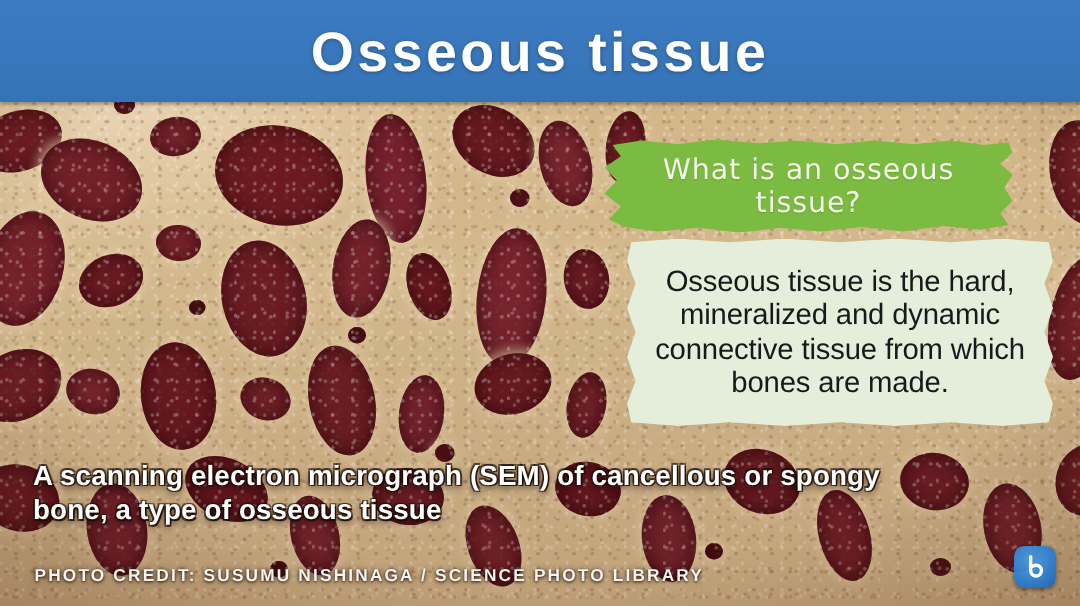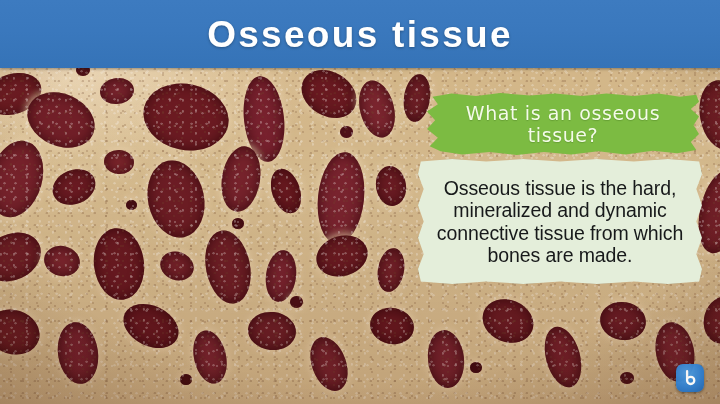--- a/index.html
+++ b/index.html
@@ -84,21 +84,21 @@
     font-weight: bold;
     letter-spacing: 2.3px;
     line-height: 1;
     text-shadow: 0 1px 3px rgba(0,0,0,.30);
     white-space: nowrap;
   }
 
   
   #question-callout {
     position: absolute;
-    left: 427px; top: 93px;
+    left: 403px; top: 93px;
     width: 272px; height: 62px;
     background: #7cbb42;
     z-index: 5;
     display: flex;
     align-items: center;
     justify-content: center;
     padding: 0 8px;
     box-sizing: border-box;
     
     clip-path: polygon(
@@ -268,21 +268,23 @@
   </div>
 
   <div id="question-callout">
     <div class="q-text">What is an osseous tissue?</div>
   </div>
 
   <div id="answer-card">
     <div class="a-text">Osseous tissue is the hard, mineralized and dynamic connective tissue from which bones are made.</div>
   </div>
 
-
+  <div id="caption">A scanning electron micrograph (SEM) of cancellous or spongy bone, a type of osseous tissue</div>
+
+  <div id="photo-credit">PHOTO CREDIT: SUSUMU NISHINAGA / SCIENCE PHOTO LIBRARY</div>
 
   <div id="brand-logo">
     <svg width="18" height="18" viewBox="0 0 18 18" aria-hidden="true">
       <path d="M6.1 2.2 v9.2 a3.6 3.6 0 1 0 3.6-3.6 a3.55 3.55 0 0 0-2.0 .62" fill="none" stroke="#ffffff" stroke-width="2.3" stroke-linecap="round" stroke-linejoin="round"></path>
     </svg>
   </div>
 
 </div>
 
 </body></html>

